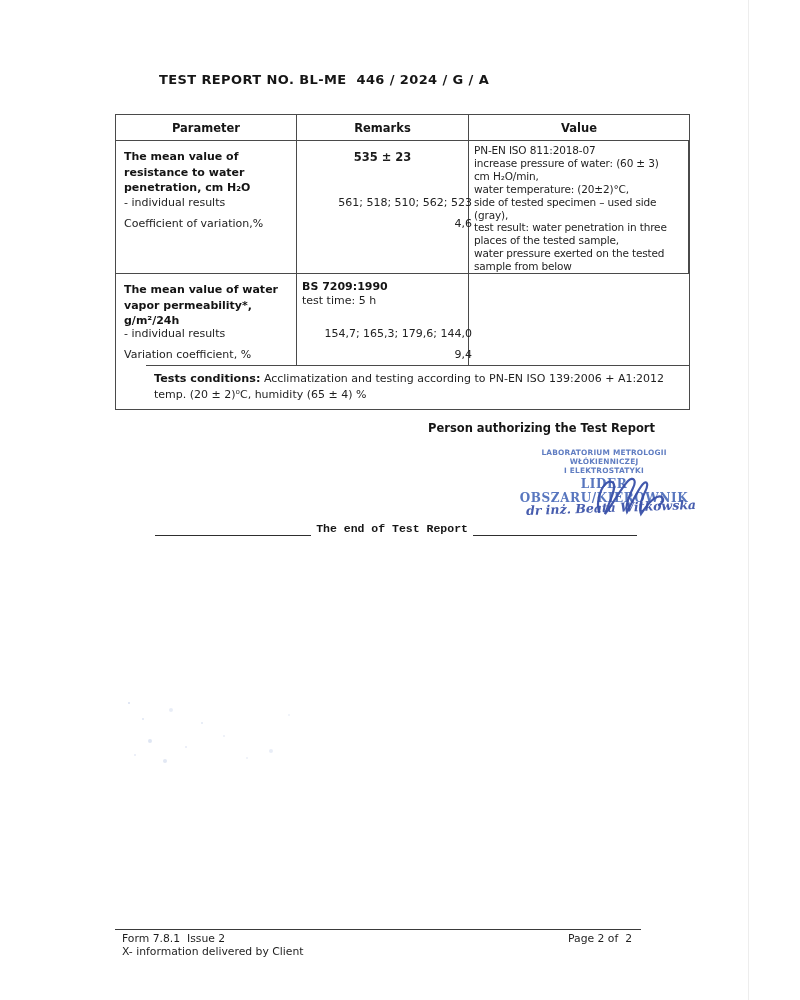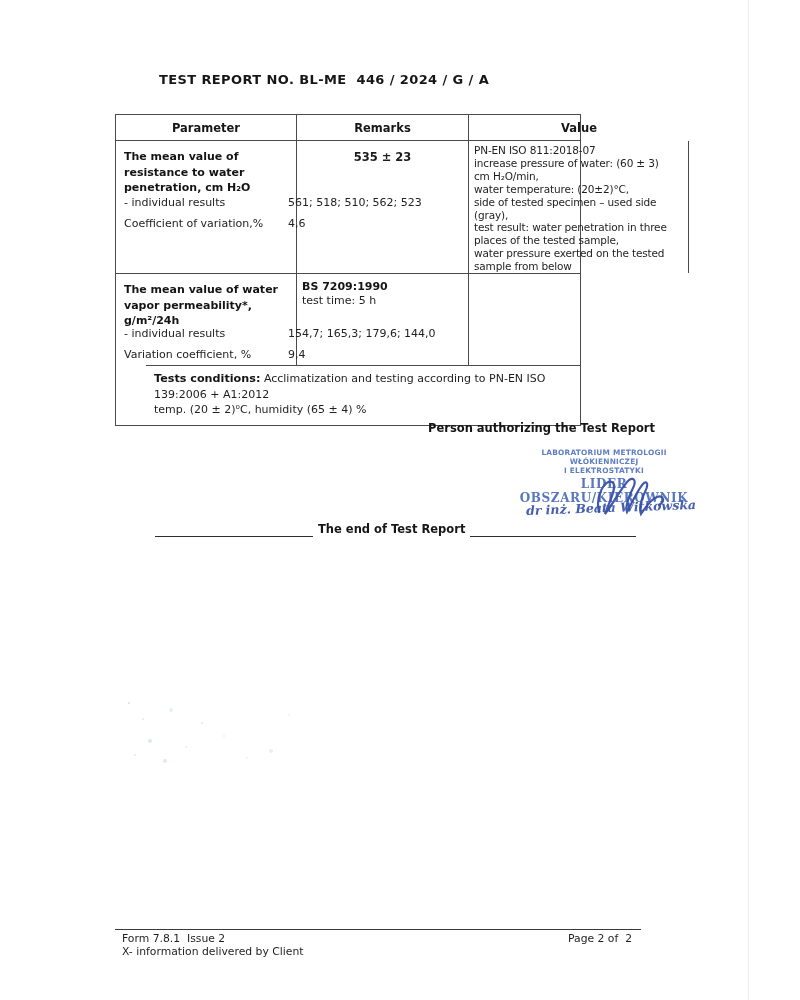--- a/index.html
+++ b/index.html
@@ -15,21 +15,21 @@
   .scan-line { position: absolute; left: 748px; top: 0; width: 1px; height: 1000px; background: #ededed; }
 
   .report-title {
     position: absolute; top: 72px; left: 0; width: 648px;
     text-align: center; font-weight: bold; font-size: 13px;
     letter-spacing: 0.4px; white-space: pre; color: #161616;
   }
 
   
   .report-table {
-    position: absolute; left: 115px; top: 114px; width: 466px;
+    position: absolute; left: 115px; top: 114px; width: 575px;
     border: 1px solid #4a4a4a; background: #fff;
   }
   .t-header { display: grid; grid-template-columns: 181px 172px 220px; height: 25px; }
   .t-header .hcell {
     border-right: 1px solid #4a4a4a; display: flex; align-items: center; justify-content: center;
     font-weight: bold; font-size: 11.5px; color: #161616;
   }
   .t-header .hcell:last-child { border-right: none; }
 
   .t-row { position: relative; display: grid; grid-template-columns: 181px 172px 220px; border-top: 1px solid #4a4a4a; }
@@ -37,21 +37,21 @@
   .t-row .cell:last-child { border-right: none; }
   .row-1 { height: 133px; }
   .row-2 { height: 92px; }
 
   .param-title {
     font-weight: bold; font-size: 11px; line-height: 15.6px;
     padding: 8px 6px 0 8px; white-space: pre-line; color: #141414;
   }
   .main-value { font-weight: bold; font-size: 11.5px; text-align: center; padding-top: 9px; }
   .sub-label { position: absolute; left: 8px; font-size: 11px; color: #222; }
-  .sub-value { position: absolute; left: 172px; width: 172px; text-align: left; font-size: 11px; color: #222; }
+  .sub-value { position: absolute; left: 184px; width: 172px; text-align: right; font-size: 11px; color: #222; }
   .r1-s0 { top: 55px; } .r1-s1 { top: 76px; }
   .r2-s0 { top: 53px; } .r2-s1 { top: 74px; }
 
   .remarks-text {
     font-size: 10.5px; line-height: 12.9px; letter-spacing: -0.15px;
     padding: 3px 4px 2px 5px; white-space: pre-line; color: #1e1e1e;
   }
   .remarks-bold { font-weight: bold; font-size: 11px; padding: 6px 5px 0 5px; color: #141414; }
   .remarks-rest { font-size: 11px; padding: 1px 5px 0 5px; color: #1e1e1e; }
 
@@ -81,21 +81,21 @@
     background: rgba(110,140,200,0.28);
     box-shadow: 14px 16px 0 0 rgba(110,140,200,0.22), 42px 7px 0 1px rgba(110,140,200,0.16),
       73px 20px 0 0 rgba(110,140,200,0.2), 21px 38px 0 1px rgba(110,140,200,0.22),
       57px 44px 0 0 rgba(110,140,200,0.18), 95px 33px 0 0 rgba(110,140,200,0.15),
       36px 58px 0 1px rgba(110,140,200,0.2), 6px 52px 0 0 rgba(110,140,200,0.18),
       142px 48px 0 1px rgba(110,140,200,0.16), 160px 12px 0 0 rgba(110,140,200,0.12),
       118px 55px 0 0 rgba(110,140,200,0.14);
   }
 
   
-  .end-line { position: absolute; left: 155px; top: 522px; width: 482px; display: flex; align-items: flex-end; }
+  .end-line { position: absolute; left: 155px; top: 522px; width: 482px; display: flex; align-items: flex-end; font-family: Liberation Mono, monospace; }
   .end-rule { height: 14px; border-bottom: 1.8px solid #2e2e2e; }
   .end-rule.left { width: 158px; }
   .end-rule.right { width: 166px; }
   .end-label { font-weight: bold; font-size: 11.5px; padding: 0 5px 1px 5px; white-space: pre; color: #161616; }
 
   
   .footer-rule { position: absolute; left: 115px; top: 929px; width: 526px; height: 0; border-top: 1.5px solid #3a3a3a; }
   .footer-form { position: absolute; left: 122px; top: 932px; font-size: 10.8px; white-space: pre; color: #1e1e1e; }
   .footer-note { position: absolute; left: 122px; top: 945px; font-size: 10.8px; color: #1e1e1e; }
   .footer-page { position: absolute; left: 568px; top: 932px; font-size: 10.8px; white-space: pre; color: #1e1e1e; }

